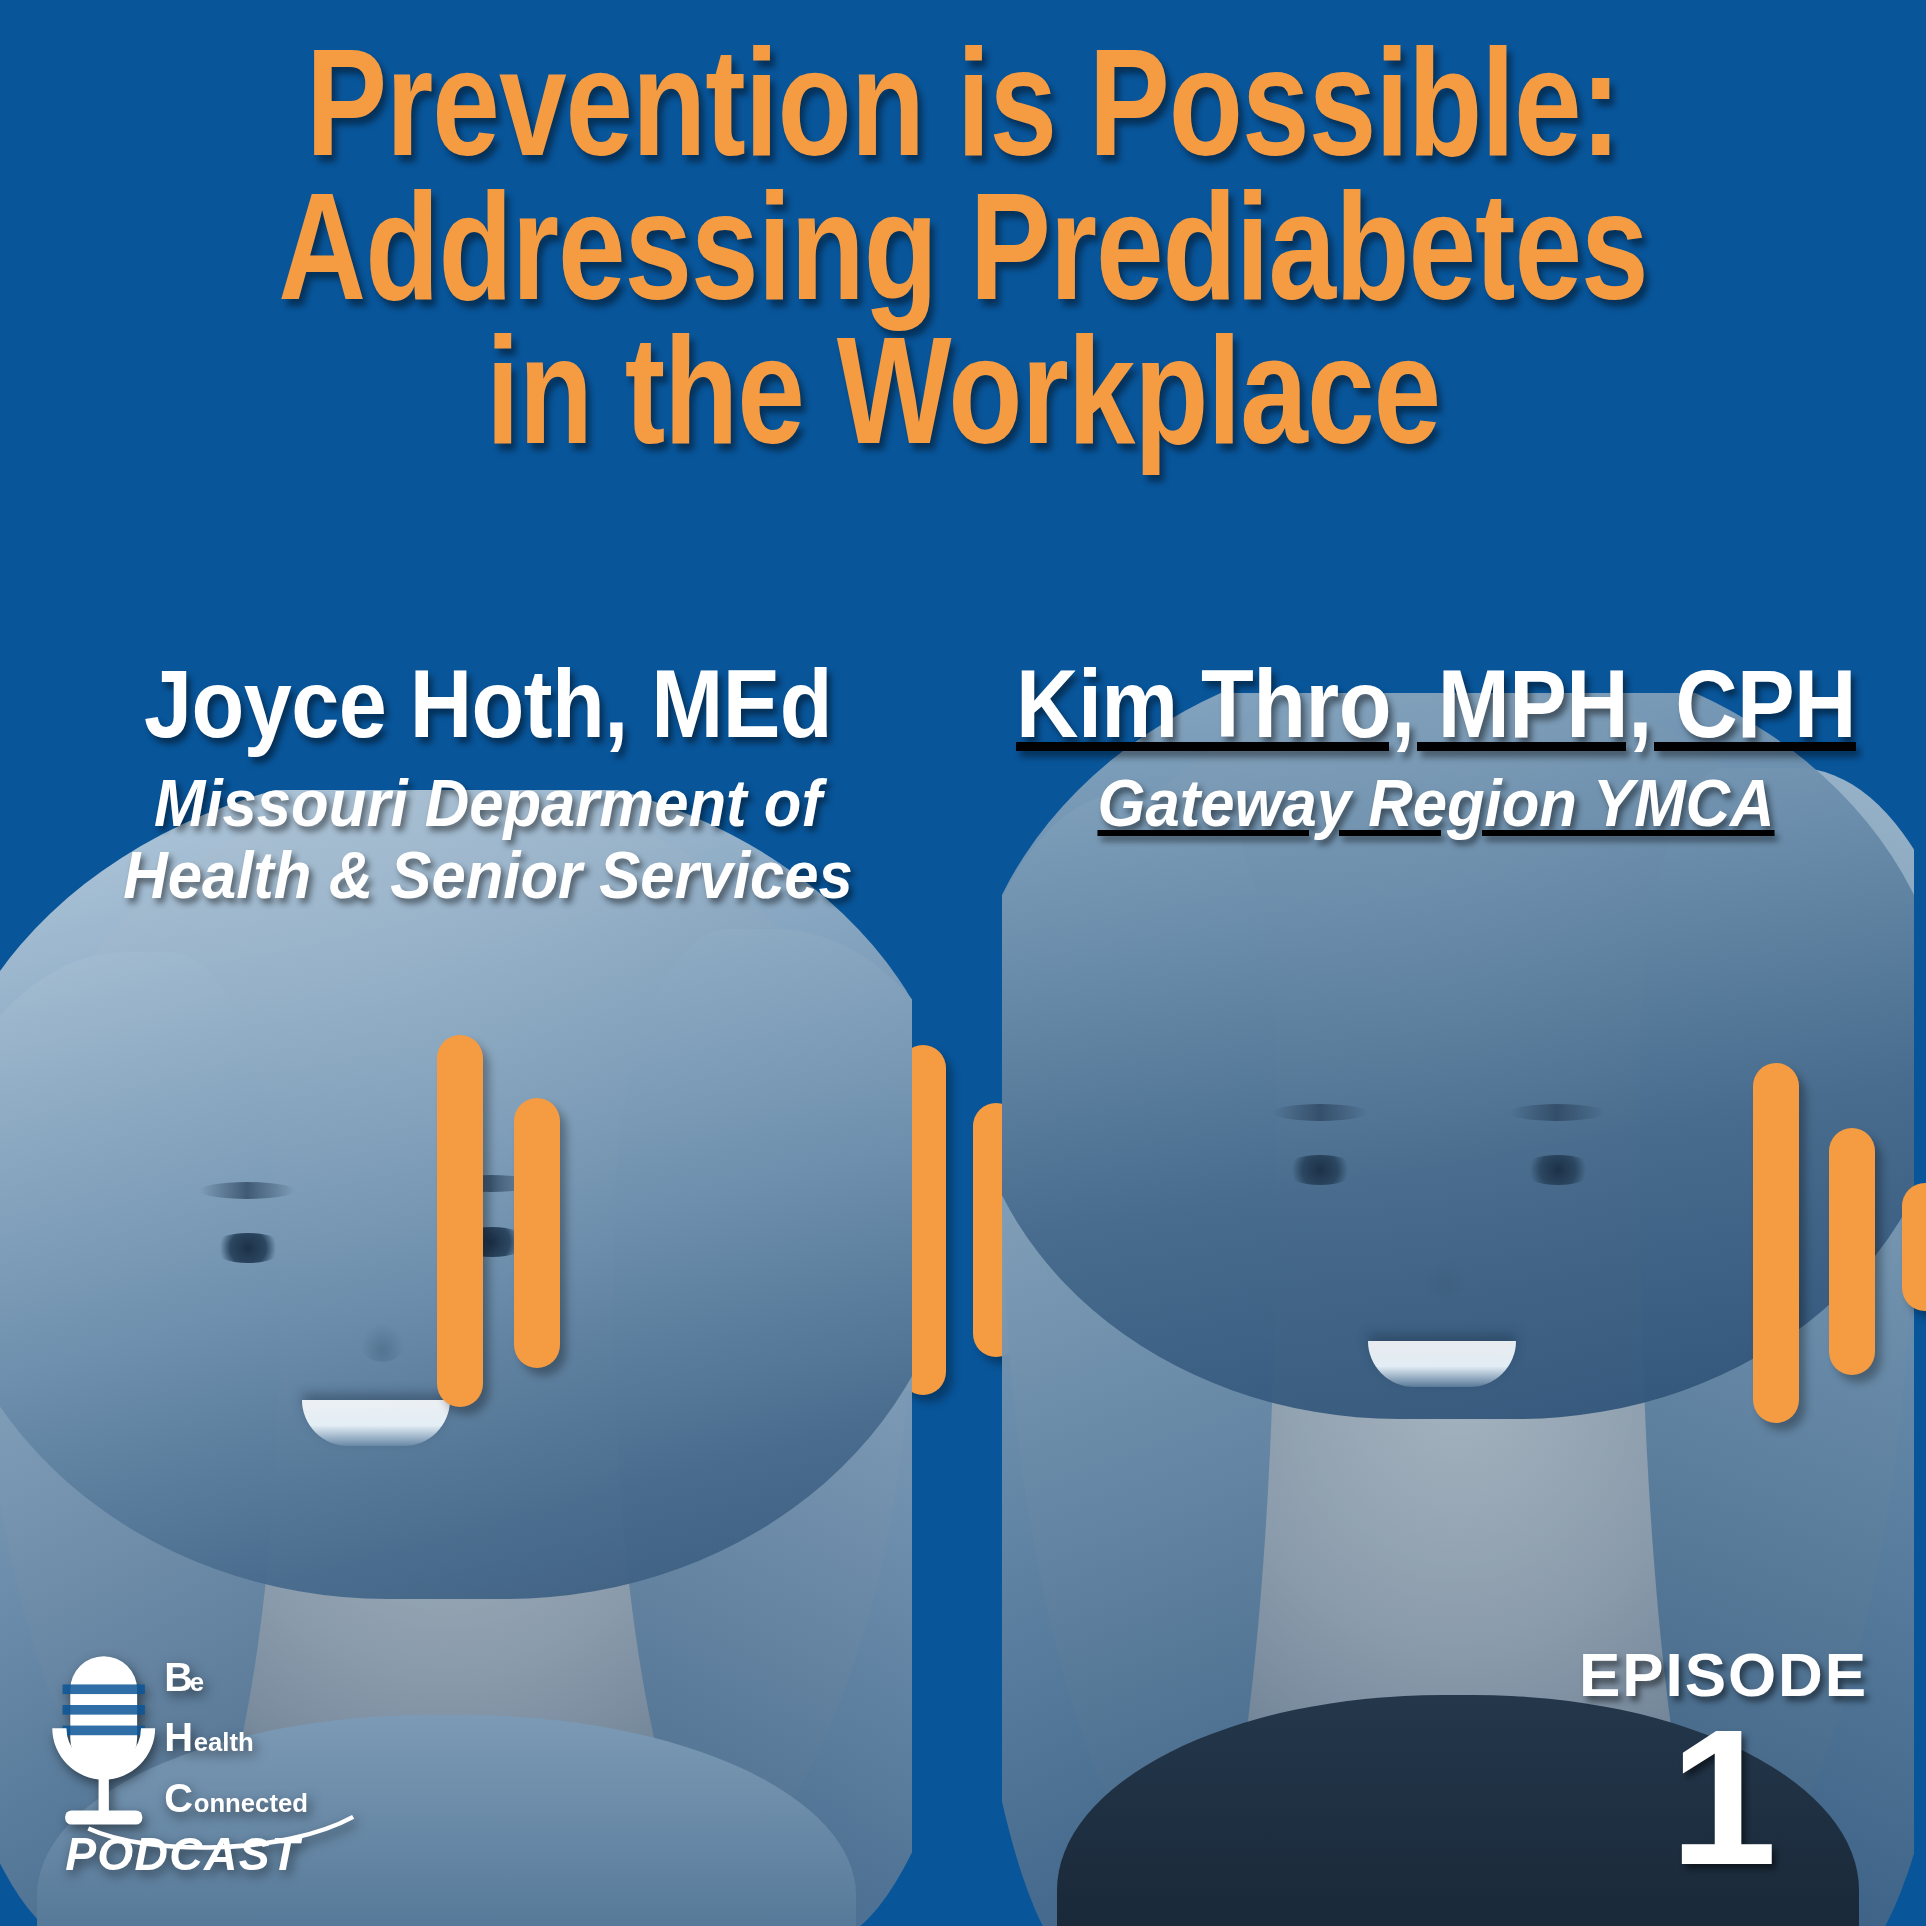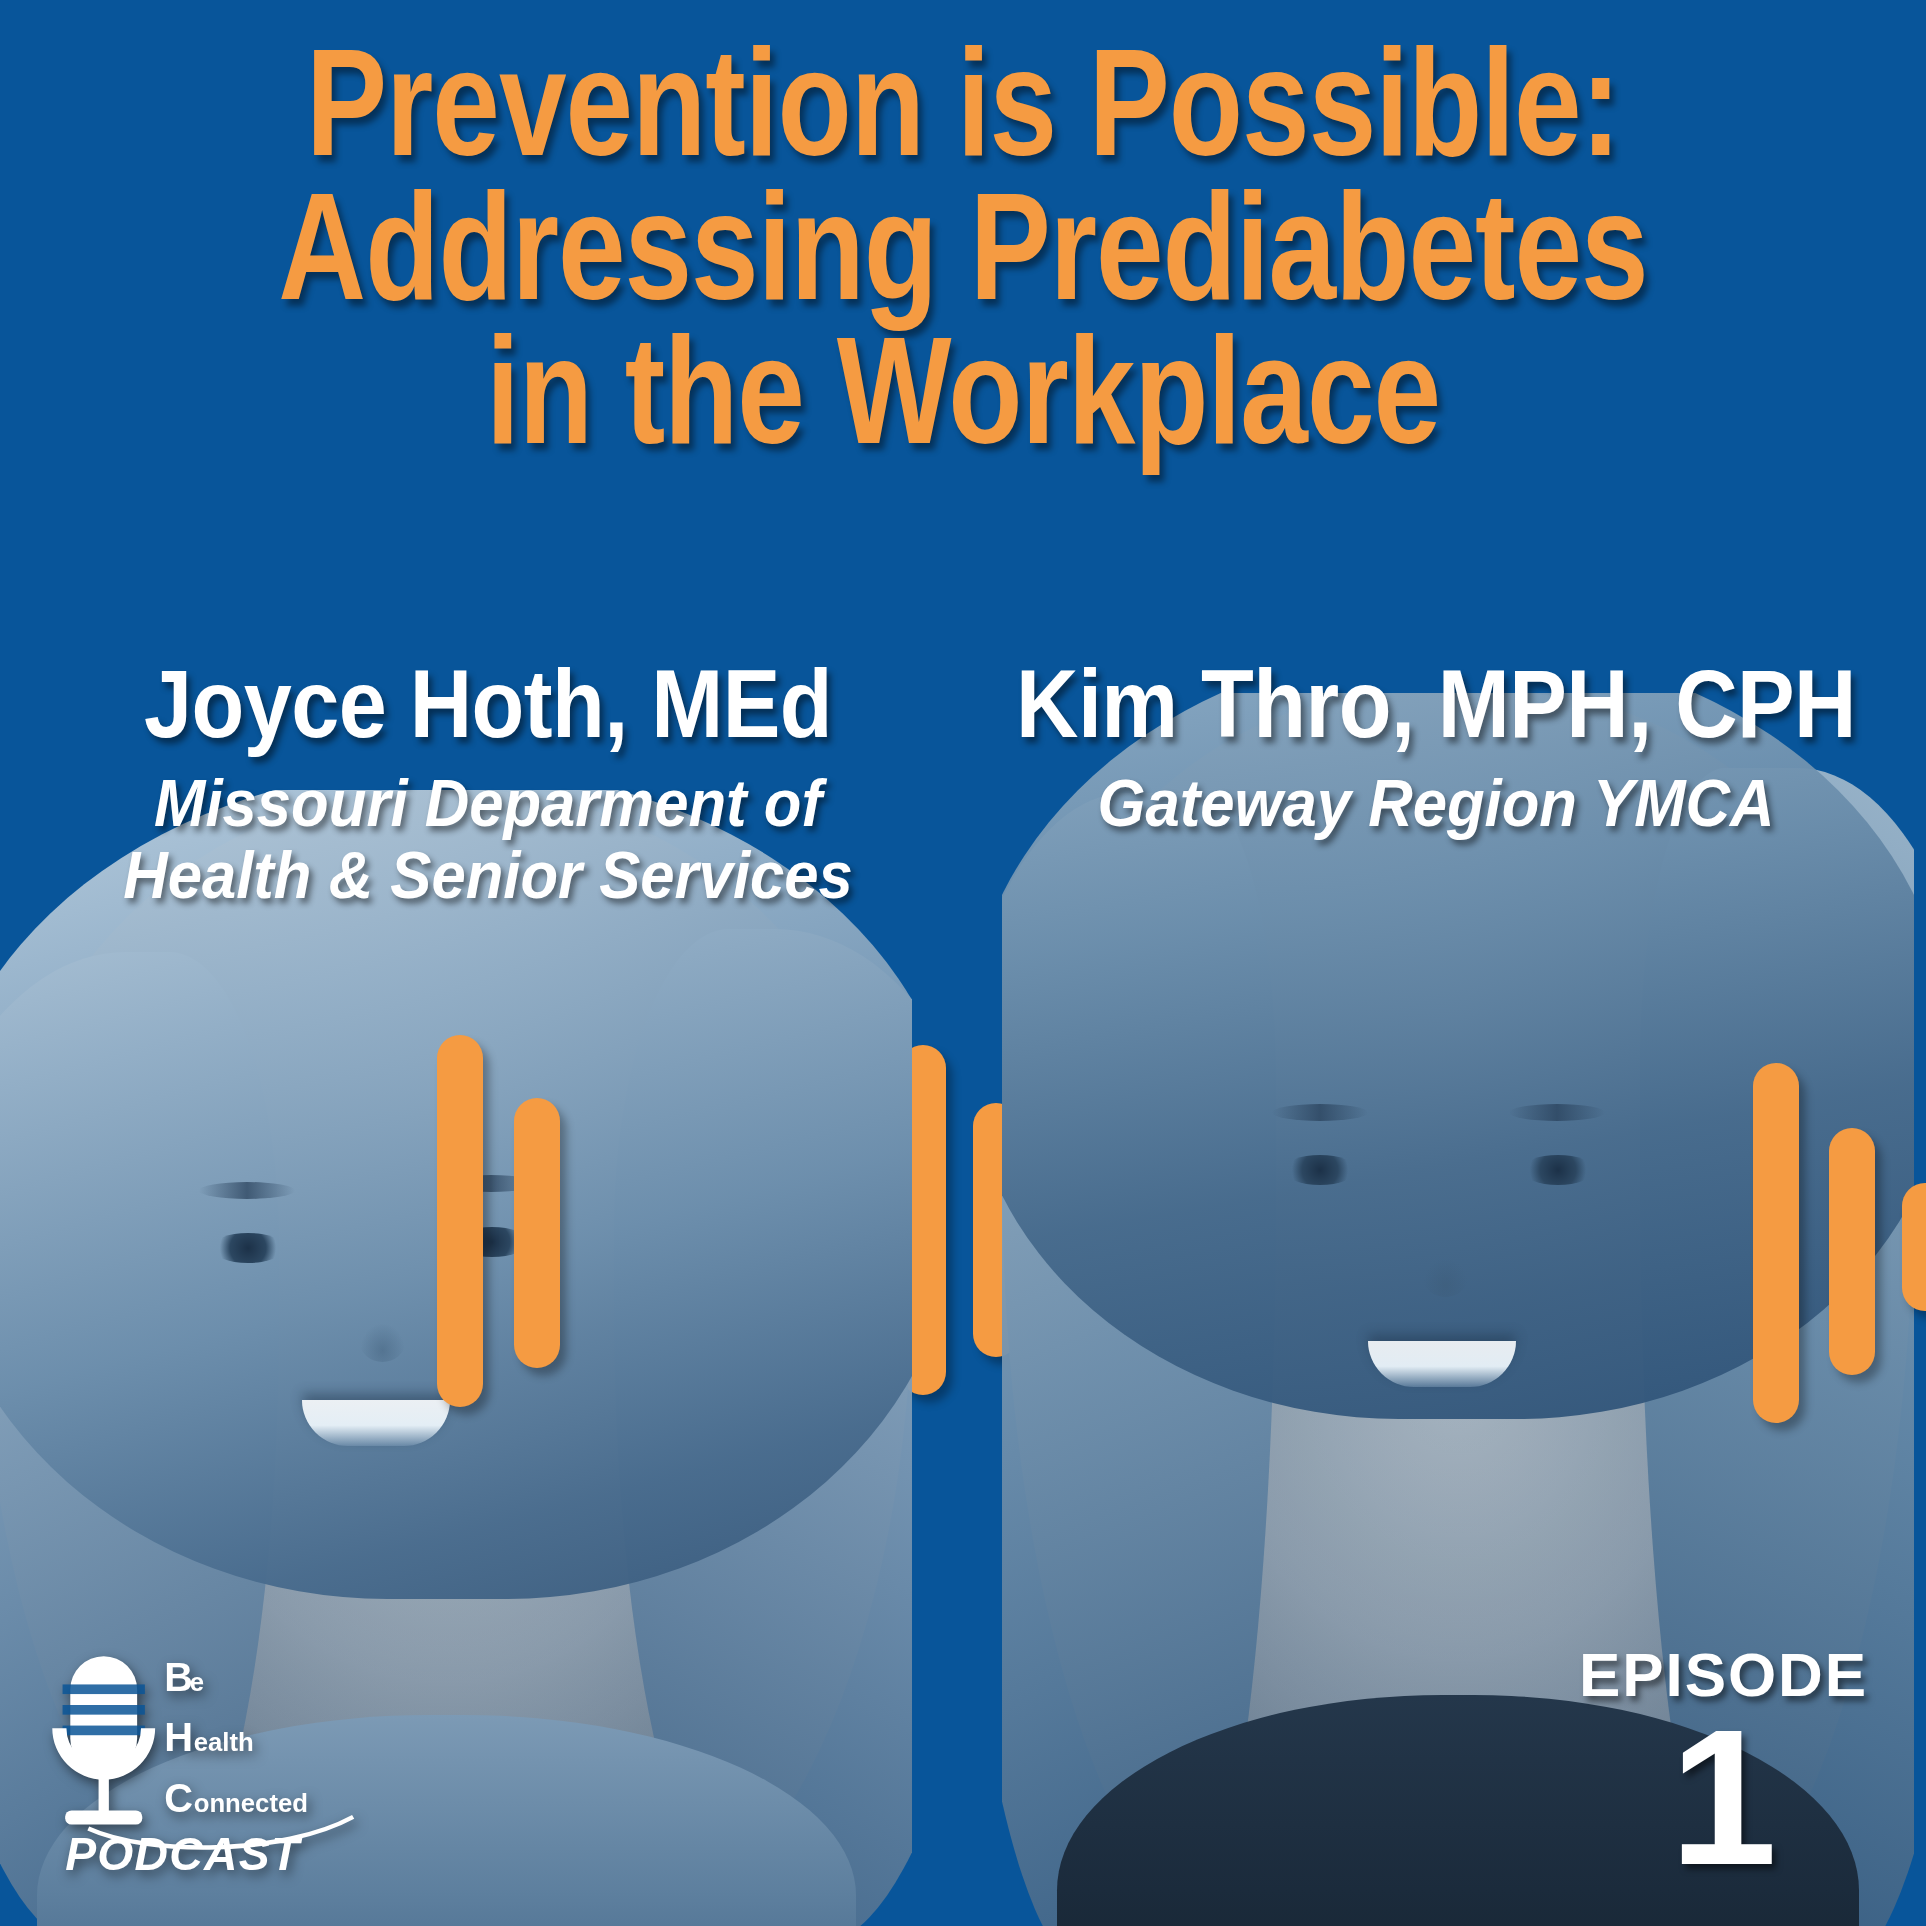--- a/index.html
+++ b/index.html
@@ -181,21 +181,21 @@
     position: absolute;
     top: 655px;
     left: 0; right: 0;
     z-index: 6;
     display: flex;
     justify-content: space-between;
     padding: 0 15px 0 32px;
   }
   .speaker { text-align: center; }
   .speaker.left-sp  { width: 912px; }
-  .speaker.right-sp { width: 950px; }
+  .speaker.right-sp { width: 950px; text-decoration: underline; }
 
   .sp-name {
     color: #ffffff;
     font-family: "Liberation Sans Narrow", "Liberation Sans", sans-serif;
     font-weight: 700;
     font-size: 96px;
     line-height: 1.02;
     letter-spacing: -0.6px;
     transform: scaleX(0.90);
     white-space: nowrap;

